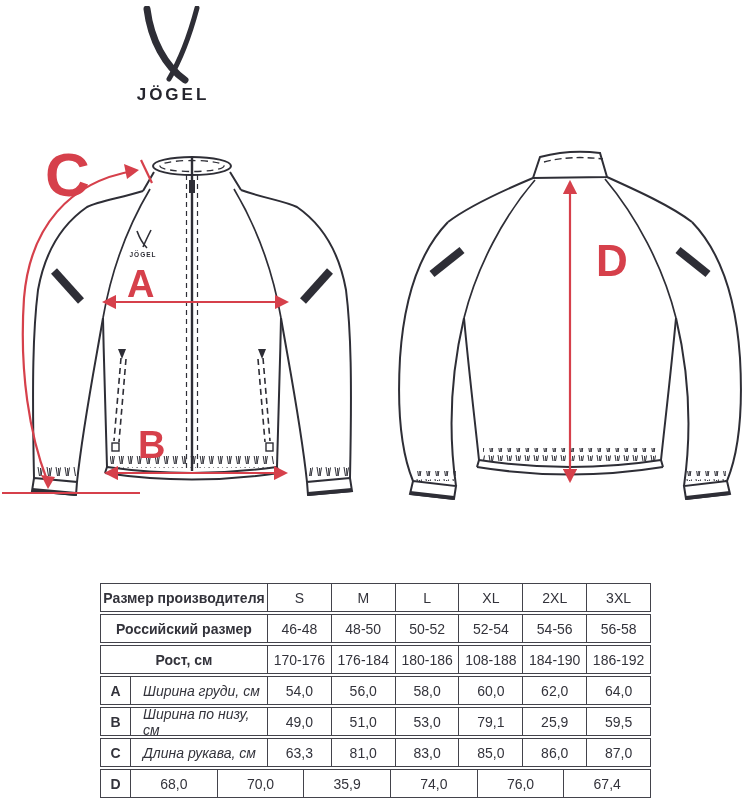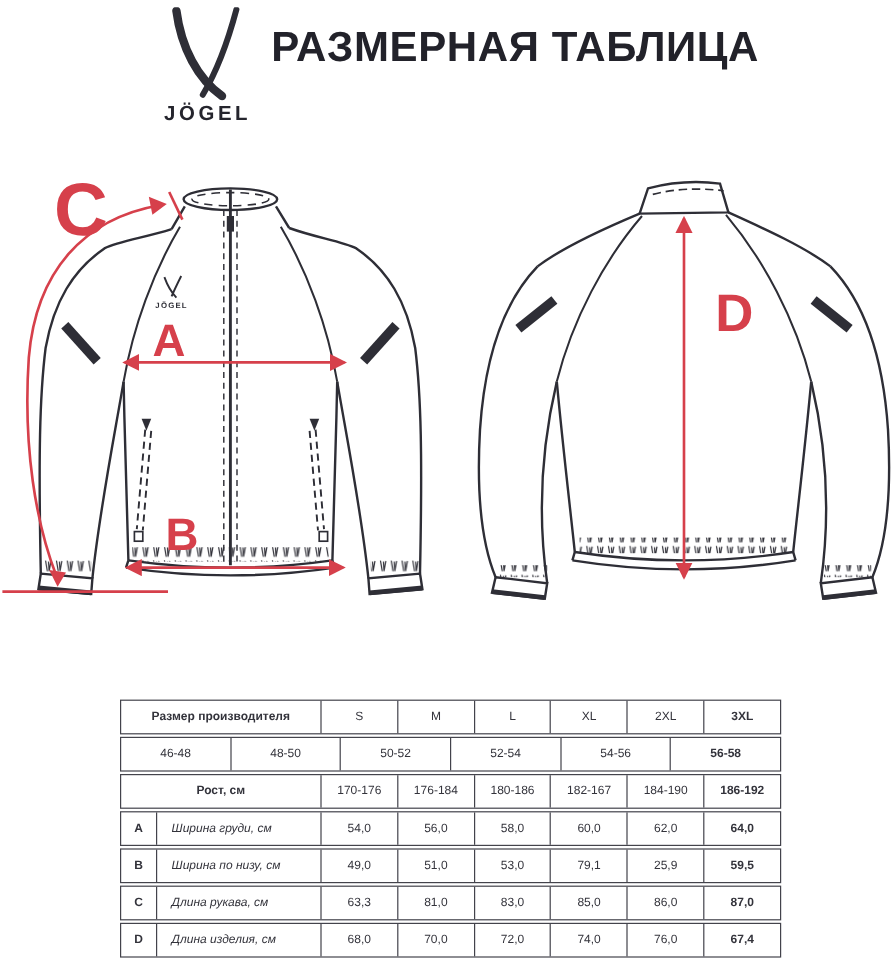--- a/index.html
+++ b/index.html
@@ -17,44 +17,43 @@
   
   .front-svg{ position:absolute; left:0; top:130px; }
   .back-svg{ position:absolute; left:370px; top:130px; }
   svg text{ font-family:"Liberation Sans",sans-serif; }
   .red-letter{ font-weight:bold; fill:var(--accent); }
 
   
   .size-table{ position:absolute; left:100px; top:583px; width:551px; }
   .t-row{ display:flex; height:29px; margin-bottom:2px; border:1px solid var(--tborder);
           box-sizing:border-box; align-items:stretch; background:#fff; }
-  .t-cell{ display:flex; align-items:center; justify-content:center; font-size:10px;
+  .t-cell{ display:flex; align-items:center; justify-content:center; font-size:14px;
            color:#33333b; border-right:1px solid var(--tborder); box-sizing:border-box; }
-  .t-cell:last-child{ border-right:none;font-weight:bold; }
+  .t-cell:last-child{ border-right:none; }
   .t-label-full{ width:167px; flex:none; font-weight:bold; }
   .t-letter{ width:30px; flex:none; font-weight:bold; }
   .t-desc{ width:137px; flex:none; justify-content:flex-start; padding-left:12px;font-style:italic; }
   .t-val{ flex:1; }
 </style>
 </head>
 <body>
 
 <div class="page">
 
   <div class="brand">
     <svg width="80" height="78" viewBox="0 0 80 78">
       <g stroke="var(--ink)" fill="none" stroke-linecap="round">
         <path d="M14,3 C18,34 32,60 52,74" stroke-width="7"></path>
         <path d="M64,2 C56,32 45,58 36,73" stroke-width="5"></path>
       </g>
     </svg>
     <div class="brand-text">JÖGEL</div>
   </div>
 
-  <h1 class="title">РАЗМЕРНАЯ ТАБЛИЦА</h1>
 
   <svg class="front-svg" width="370" height="380" viewBox="0 0 370 380">
     <defs>
       <marker id="arwF" viewBox="0 0 10 10" refX="8.5" refY="5" markerWidth="6.5" markerHeight="6.5" orient="auto-start-reverse">
           <path d="M0,0 L10,5 L0,10 z" fill="var(--accent)"></path>
         </marker>
       <pattern id="hatchF" width="9" height="12" patternUnits="userSpaceOnUse">
         <path d="M2,1 l1.5,9 M6.5,1.5 l-1.5,8.5 M4.5,2 l0.5,8" stroke="var(--ink)" stroke-width="1" fill="none"></path>
       </pattern>
     </defs>
@@ -144,33 +143,34 @@
       <div class="t-row">
         <div class="t-cell t-label-full">Размер производителя</div>
         <div class="t-cell t-val">S</div>
         <div class="t-cell t-val">M</div>
         <div class="t-cell t-val">L</div>
         <div class="t-cell t-val">XL</div>
         <div class="t-cell t-val">2XL</div>
         <div class="t-cell t-val">3XL</div>
       </div>
       <div class="t-row">
+        <div class="t-cell t-label-full">Российский размер</div>
         <div class="t-cell t-val">46-48</div>
         <div class="t-cell t-val">48-50</div>
         <div class="t-cell t-val">50-52</div>
         <div class="t-cell t-val">52-54</div>
         <div class="t-cell t-val">54-56</div>
         <div class="t-cell t-val">56-58</div>
       </div>
       <div class="t-row">
         <div class="t-cell t-label-full">Рост, см</div>
         <div class="t-cell t-val">170-176</div>
         <div class="t-cell t-val">176-184</div>
         <div class="t-cell t-val">180-186</div>
-        <div class="t-cell t-val">182-167</div>
+        <div class="t-cell t-val">108-188</div>
         <div class="t-cell t-val">184-190</div>
         <div class="t-cell t-val">186-192</div>
       </div>
       <div class="t-row">
         <div class="t-cell t-letter">A</div>
         <div class="t-cell t-desc">Ширина груди, см</div>
         <div class="t-cell t-val">54,0</div>
         <div class="t-cell t-val">56,0</div>
         <div class="t-cell t-val">58,0</div>
         <div class="t-cell t-val">60,0</div>
@@ -192,23 +192,22 @@
         <div class="t-cell t-desc">Длина рукава, см</div>
         <div class="t-cell t-val">63,3</div>
         <div class="t-cell t-val">81,0</div>
         <div class="t-cell t-val">83,0</div>
         <div class="t-cell t-val">85,0</div>
         <div class="t-cell t-val">86,0</div>
         <div class="t-cell t-val">87,0</div>
       </div>
       <div class="t-row">
         <div class="t-cell t-letter">D</div>
-        <div class="t-cell t-desc">Длина изделия, см</div>
         <div class="t-cell t-val">68,0</div>
         <div class="t-cell t-val">70,0</div>
-        <div class="t-cell t-val">72,0</div>
+        <div class="t-cell t-val">35,9</div>
         <div class="t-cell t-val">74,0</div>
         <div class="t-cell t-val">76,0</div>
         <div class="t-cell t-val">67,4</div>
       </div>
     </div>
 
 </div>
 
 </body></html>

